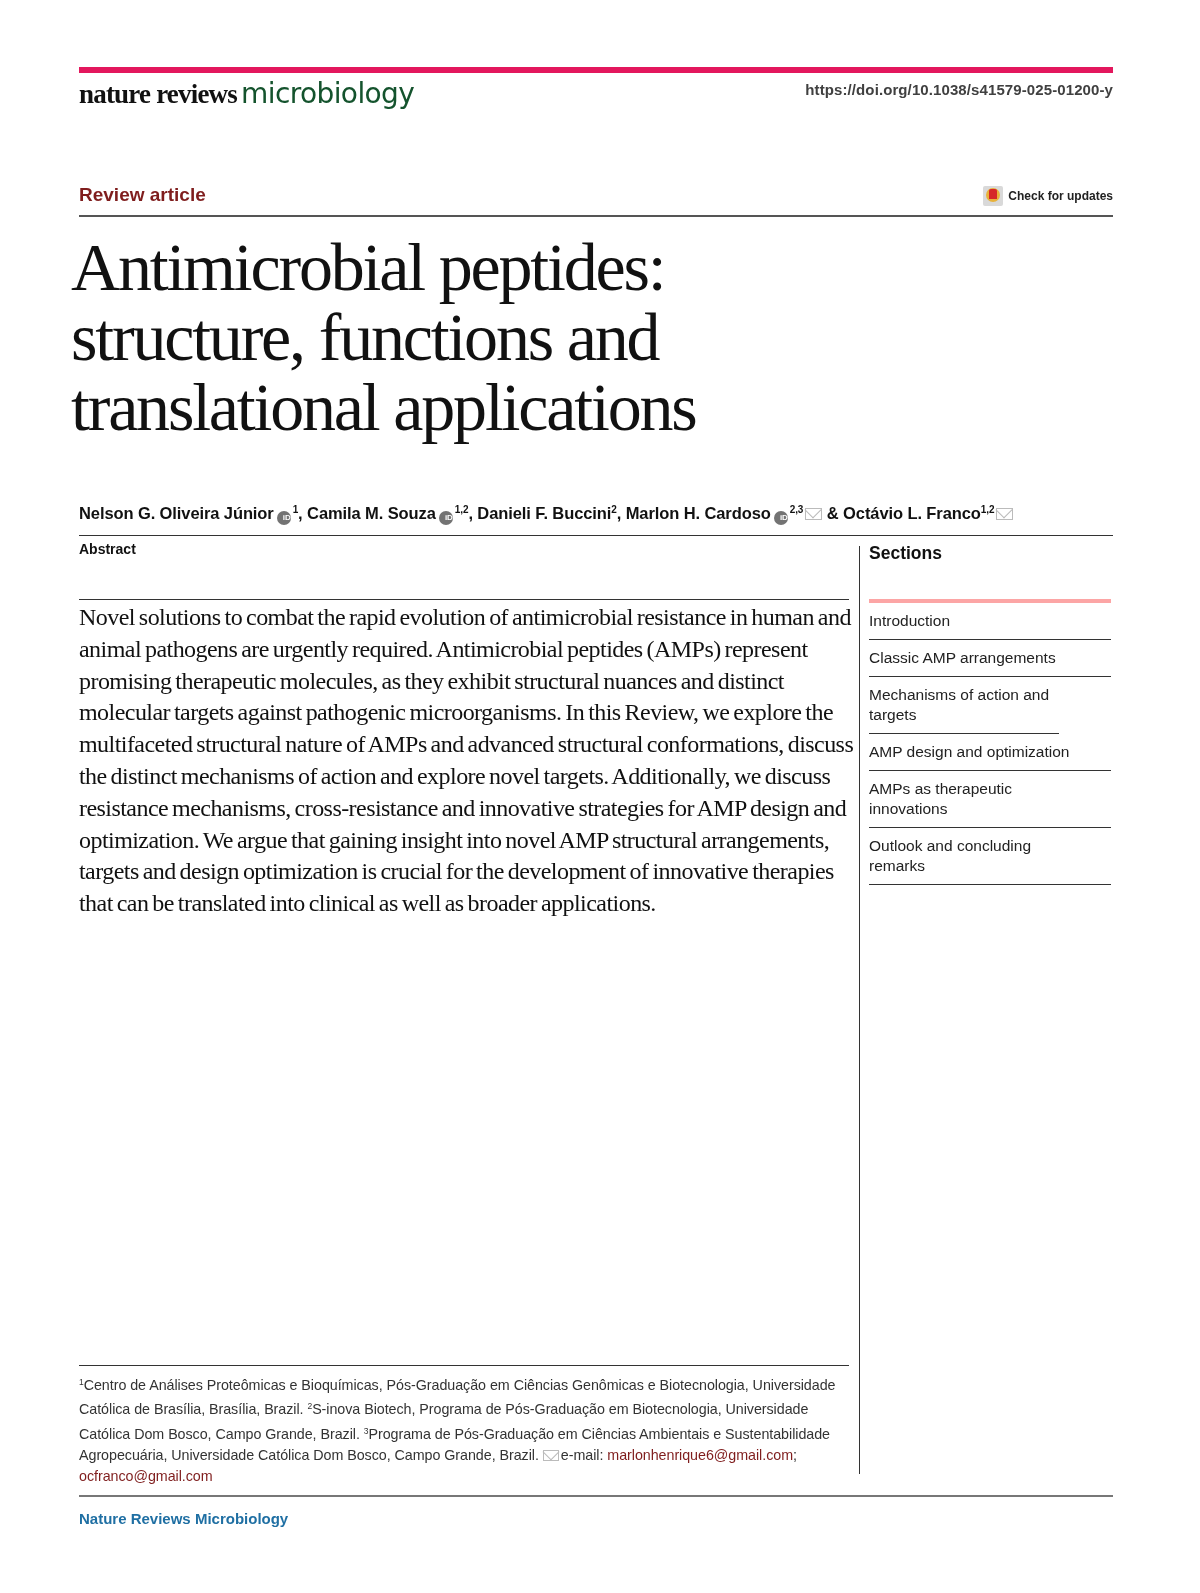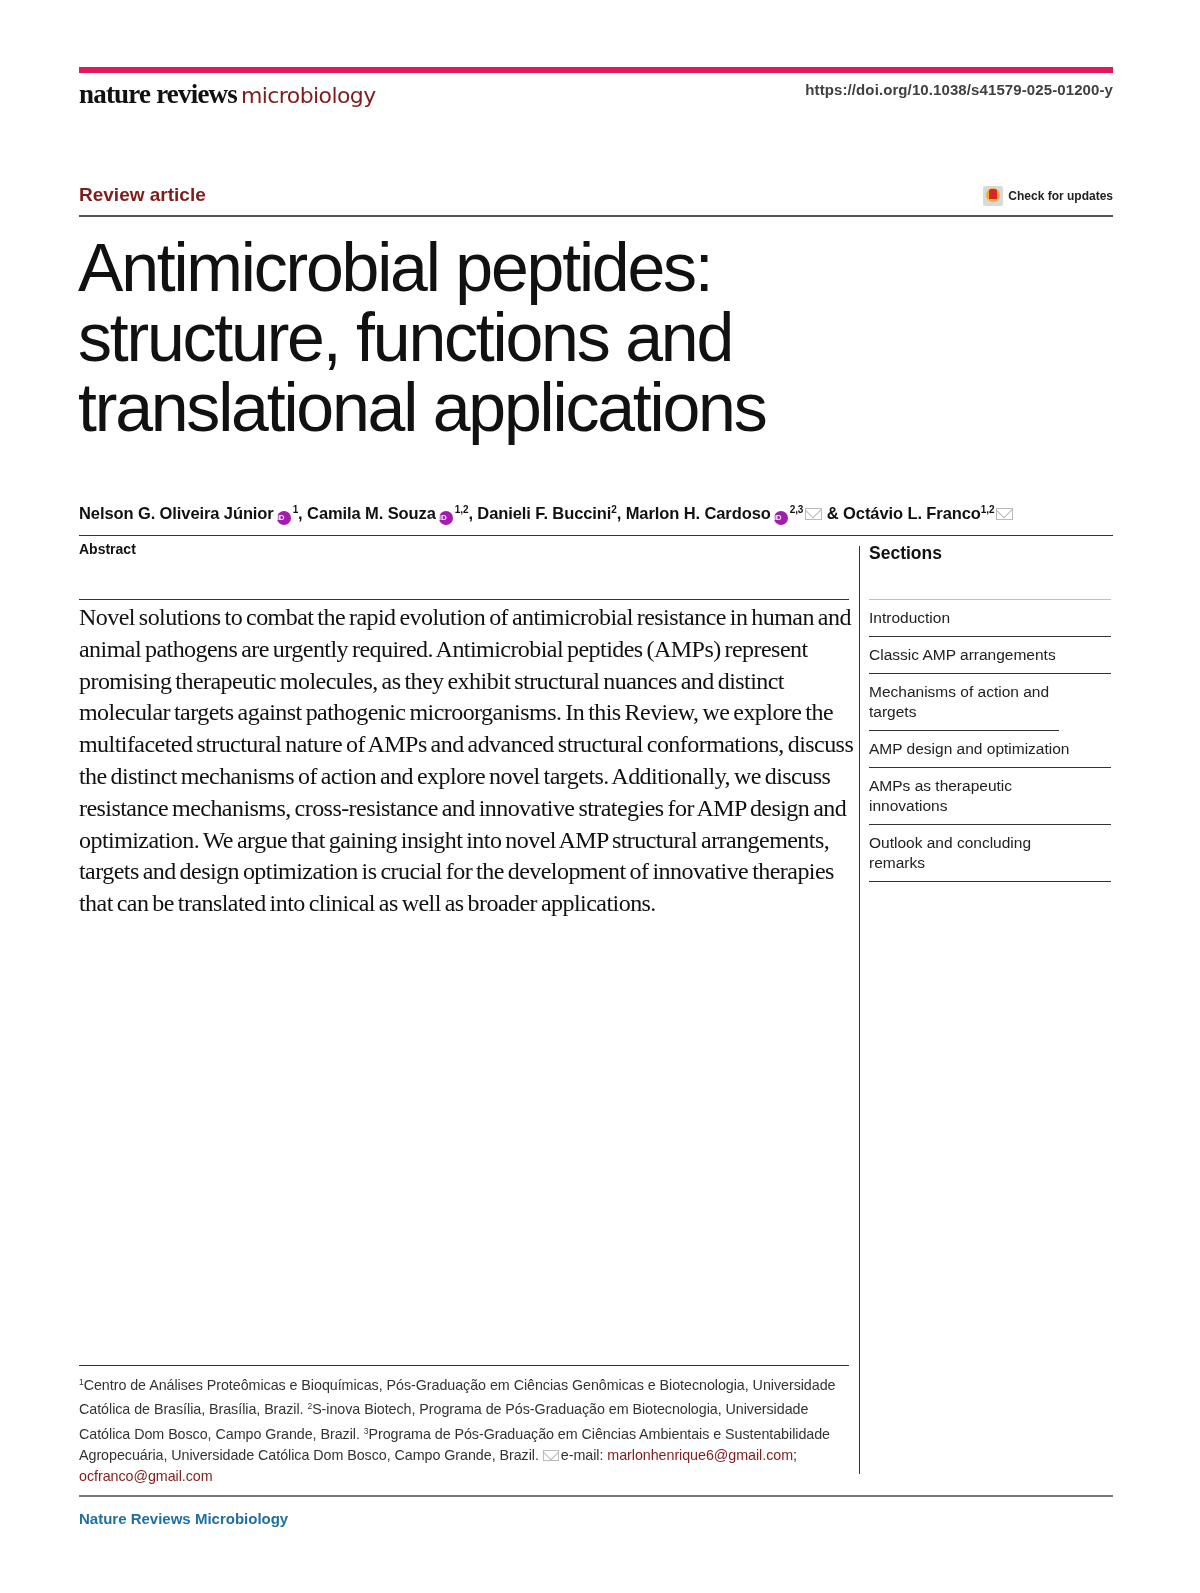--- a/index.html
+++ b/index.html
@@ -2,47 +2,47 @@
 <html><head>
 <meta charset="utf-8">
 <style>
   * { box-sizing: border-box; margin: 0; padding: 0; }
   html, body { width: 1200px; height: 1593px; background: #ffffff; }
   body { position: relative; font-family: "Liberation Sans", sans-serif; color: #1a1a1a; overflow: hidden; }
 
   .top-bar { position: absolute; left: 79px; top: 67px; width: 1034px; height: 6px; background: #e3175d; }
   .journal { position: absolute; left: 79px; top: 78px; font-size: 27px; line-height: 32px; letter-spacing: -0.5px; white-space: nowrap; }
   .journal .j-bold { font-family: "Liberation Serif", serif; font-weight: bold; color: #111; letter-spacing: -0.8px; }
-  .journal .j-light { font-family: "DejaVu Sans", sans-serif; font-weight: normal; color: #7f1d1d; font-size: 22px; letter-spacing: -0.6px; margin-left: 4px; }
+  .journal .j-light { font-family: "DejaVu Sans", sans-serif; font-weight: normal; color: #14532d; font-size: 28px; letter-spacing: -0.6px; margin-left: 4px; }
   .doi { position: absolute; right: 87px; top: 81px; font-size: 15px; font-weight: bold; color: #404040; text-decoration: none; letter-spacing: 0.1px; }
 
   .article-type { position: absolute; left: 79px; top: 184px; font-size: 19px; font-weight: bold; color: #7f1d1d; }
   .updates { position: absolute; right: 87px; top: 186px; display: flex; align-items: center; gap: 5px; font-size: 12px; font-weight: bold; color: #222; cursor: pointer; }
   .updates-icon { width: 20px; height: 20px; background: #d9d9d9; border-radius: 2px; position: relative; }
   .updates-icon::before { content: ""; position: absolute; left: 3px; top: 2px; width: 14px; height: 14px; border-radius: 50%; background: #e8b23a; }
   .updates-icon::after { content: ""; position: absolute; left: 6px; top: 3px; width: 8px; height: 10px; background: #d62828; border-radius: 2px 2px 0 0; }
   .rule-top { position: absolute; left: 79px; top: 215px; width: 1034px; height: 2px; background: #555; }
 
-  .title { position: absolute; left: 78px; top: 232px; width: 820px; font-family: Liberation Sans, sans-serif; font-size: 68px; line-height: 70px; letter-spacing: -2.2px; color: #111; font-weight: normal; }
+  .title { position: absolute; left: 71px; top: 232px; width: 820px; font-family: Liberation Serif, serif; font-size: 68px; line-height: 70px; letter-spacing: -2.2px; color: #111; font-weight: normal; }
 
   .authors { position: absolute; left: 79px; top: 504px; font-size: 16.5px; font-weight: bold; color: #111; white-space: nowrap; letter-spacing: -0.1px; }
   .authors sup { font-size: 10px; font-weight: bold; vertical-align: 6px; }
-  .orcid { display: inline-block; width: 14px; height: 14px; border-radius: 50%; background: #a21caf; color: #fff; font-size: 8px; line-height: 14px; text-align: left; vertical-align: -1px; margin: 0 2px 0 3px; font-weight: bold; }
+  .orcid { display: inline-block; width: 14px; height: 14px; border-radius: 50%; background: #737373; color: #fff; font-size: 8px; line-height: 14px; text-align: right; vertical-align: -1px; margin: 0 2px 0 3px; font-weight: bold; }
   .mail { display: inline-block; width: 17px; height: 12px; border: 1px solid #bbb; position: relative; vertical-align: -1px; margin-left: 2px; cursor: pointer; }
   .mail::before { content: ""; position: absolute; left: 1px; top: -5px; width: 11px; height: 11px; border-right: 1px solid #bbb; border-bottom: 1px solid #bbb; transform: rotate(45deg); }
   .rule-authors { position: absolute; left: 79px; top: 535px; width: 1034px; height: 1px; background: #333; }
 
   .abstract-label { position: absolute; left: 79px; top: 541px; font-size: 14px; font-weight: bold; color: #111; }
   .rule-abstract { position: absolute; left: 79px; top: 599px; width: 770px; height: 1px; background: #333; }
   .abstract-text { position: absolute; left: 79px; top: 602px; width: 775px; font-family: "Liberation Serif", serif; font-size: 24px; line-height: 31.8px; color: #111; letter-spacing: -0.55px; word-spacing: -1.5px; }
 
   .vline { position: absolute; left: 859px; top: 546px; width: 1px; height: 928px; background: #333; }
 
   .sections-label { position: absolute; left: 869px; top: 543px; font-size: 17.5px; font-weight: bold; color: #111; }
-  .sections-list { position: absolute; left: 869px; top: 599px; width: 242px; list-style: none; border-top: 1px solid #fca5a5; }
+  .sections-list { position: absolute; left: 869px; top: 599px; width: 242px; list-style: none; border-top: 4px solid #fca5a5; }
   .sections-list li { border-bottom: 1px solid #333; padding: 8px 0 8px 0; font-size: 15.5px; line-height: 20px; color: #222; cursor: pointer; }
 
   .rule-foot { position: absolute; left: 79px; top: 1365px; width: 770px; height: 1px; background: #333; }
   .affil { position: absolute; left: 79px; top: 1372px; width: 775px; font-size: 14.3px; line-height: 21.3px; color: #333; letter-spacing: -0.05px; }
   .affil sup { font-size: 8.5px; vertical-align: 5px; }
   .affil a { color: #7f1d1d; text-decoration: none; }
   .affil .mail { width: 16px; height: 11px; margin: 0 2px 0 0; }
 
   .rule-bottom { position: absolute; left: 79px; top: 1495px; width: 1034px; height: 2px; background: #777; }
   .footer-journal { position: absolute; left: 79px; top: 1510px; font-size: 15px; font-weight: bold; color: #1f6fa3; }

